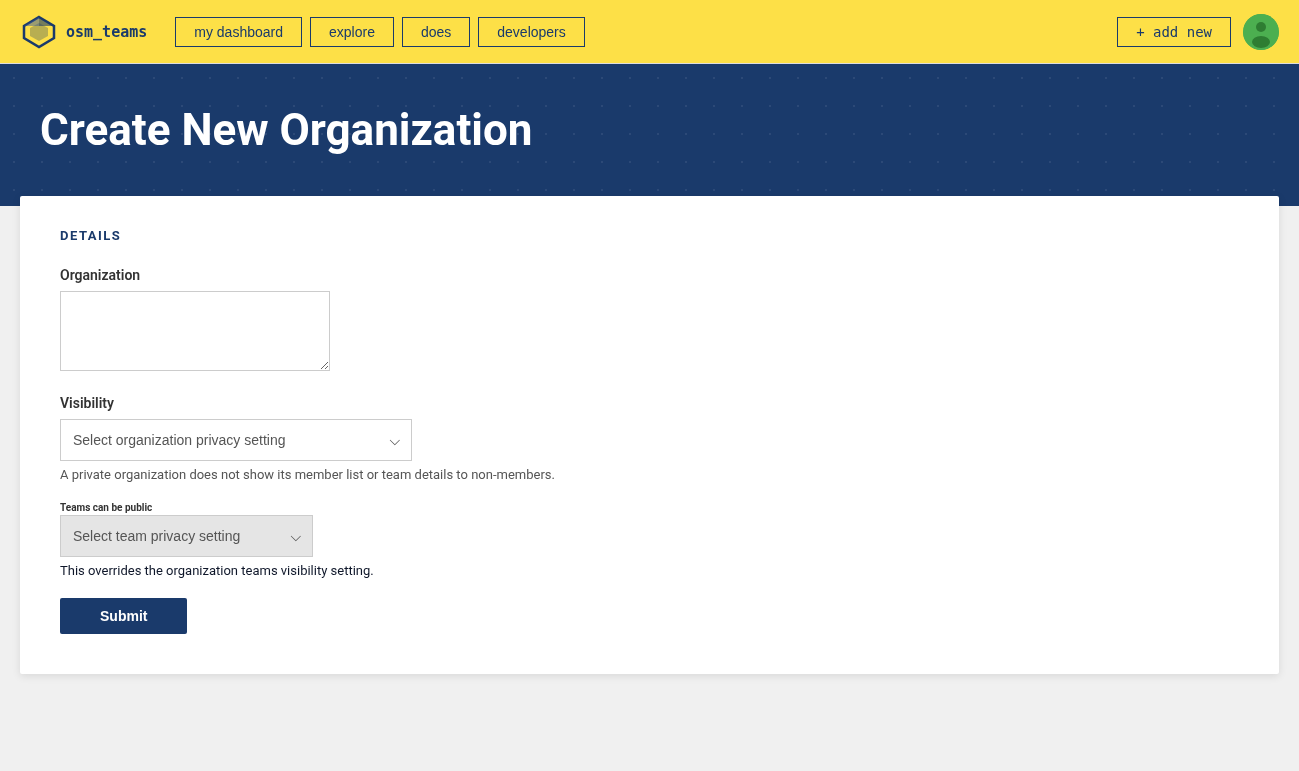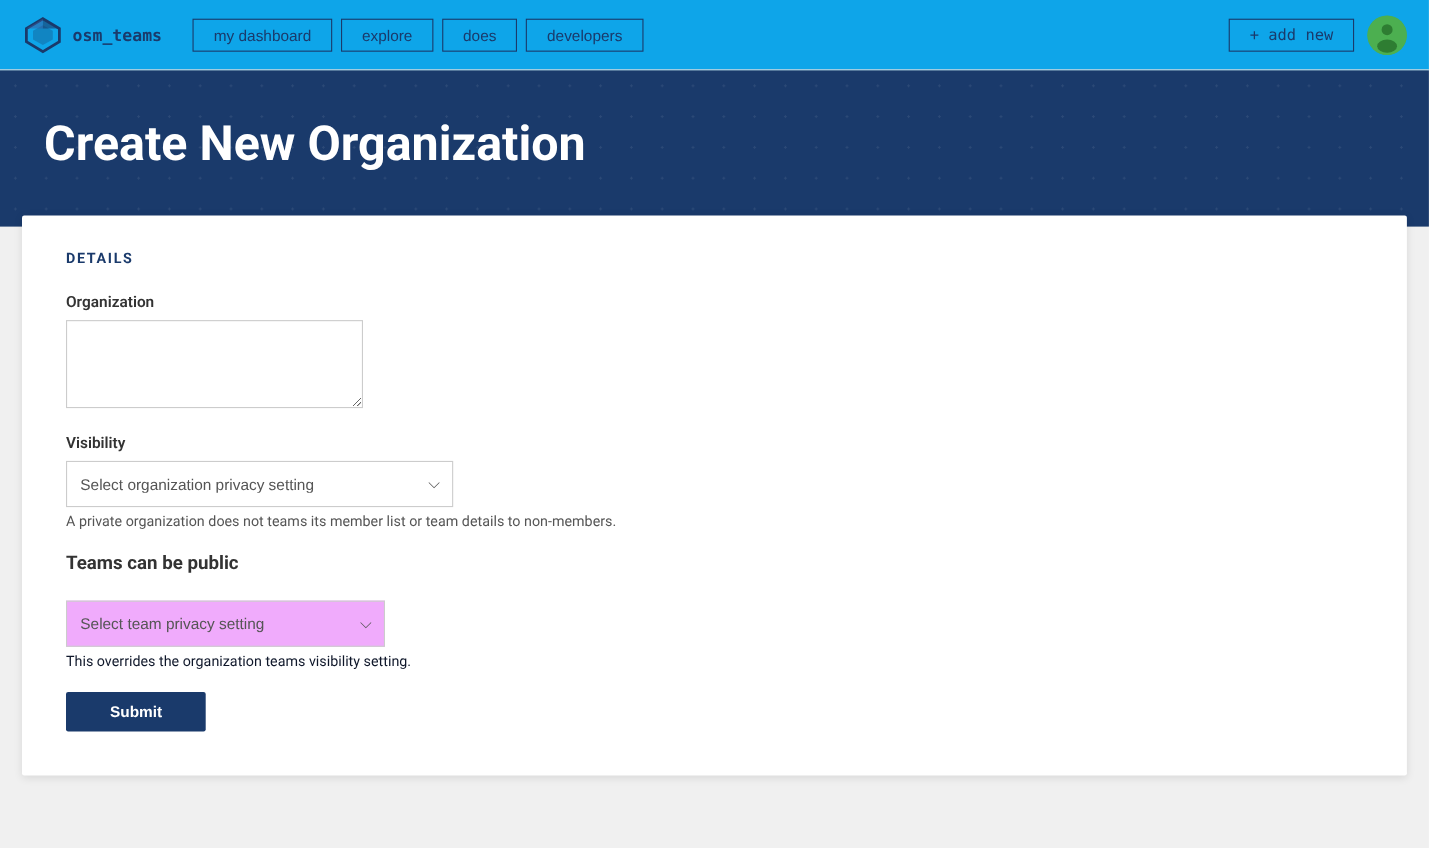--- a/index.html
+++ b/index.html
@@ -9,21 +9,21 @@
     }
 
     body {
       font-family: -apple-system, BlinkMacSystemFont, 'Segoe UI', Roboto, sans-serif;
       background: #f0f0f0;
       min-height: 771px;
     }
 
     
     .navbar {
-      background: #0ea5e9;
+      background: #fde047;
       border-bottom: 1px solid #ddd;
       display: flex;
       align-items: center;
       padding: 0 20px;
       height: 64px;
       justify-content: space-between;
     }
 
     .navbar-left {
       display: flex;
@@ -183,27 +183,27 @@
       padding: 6px 36px 6px 12px;
       font-size: 14px;
       color: #555;
       background: white;
       outline: none;
       appearance: none;
       cursor: pointer;
     }
 
     .form-select-team {
-      width: 290px;
+      width: 253px;
       height: 42px;
       border: 1.5px solid #ccc;
       padding: 6px 36px 6px 12px;
       font-size: 14px;
       color: #555;
-      background: #f0abfc;
+      background: #e5e5e5;
       outline: none;
       appearance: none;
       cursor: pointer;
     }
 
     .select-chevron {
       position: absolute;
       right: 12px;
       top: 50%;
       transform: translateY(-50%);
@@ -213,24 +213,24 @@
     }
 
     .hint-text {
       font-size: 13px;
       color: #555;
       margin-top: 6px;
       margin-bottom: 4px;
     }
 
     .teams-public-label {
-      font-size: 17px;
+      font-size: 10px;
       font-weight: 700;
       color: #333;
-      margin-bottom: 24px;
+      margin-bottom: 2px;
       margin-top: 4px;
     }
 
     .override-hint {
       font-size: 13px;
       color: #0f172a;
       margin-top: 6px;
       margin-bottom: 20px;
     }
 
@@ -299,21 +299,21 @@
   <div class="form-group">
     <label class="form-label">Visibility</label>
     <div class="form-select-wrapper">
       <select class="form-select-org">
         <option value="">Select organization privacy setting</option>
         <option value="public">Public</option>
         <option value="private">Private</option>
       </select>
       <span class="select-chevron">⌵</span>
     </div>
-    <div class="hint-text">A private organization does not teams its member list or team details to non-members.</div>
+    <div class="hint-text">A private organization does not show its member list or team details to non-members.</div>
   </div>
 
   
   <div class="form-group">
     <div class="teams-public-label">Teams can be public</div>
     <div class="form-select-wrapper">
       <select class="form-select-team">
         <option value="">Select team privacy setting</option>
         <option value="public">Public</option>
         <option value="private">Private</option>

